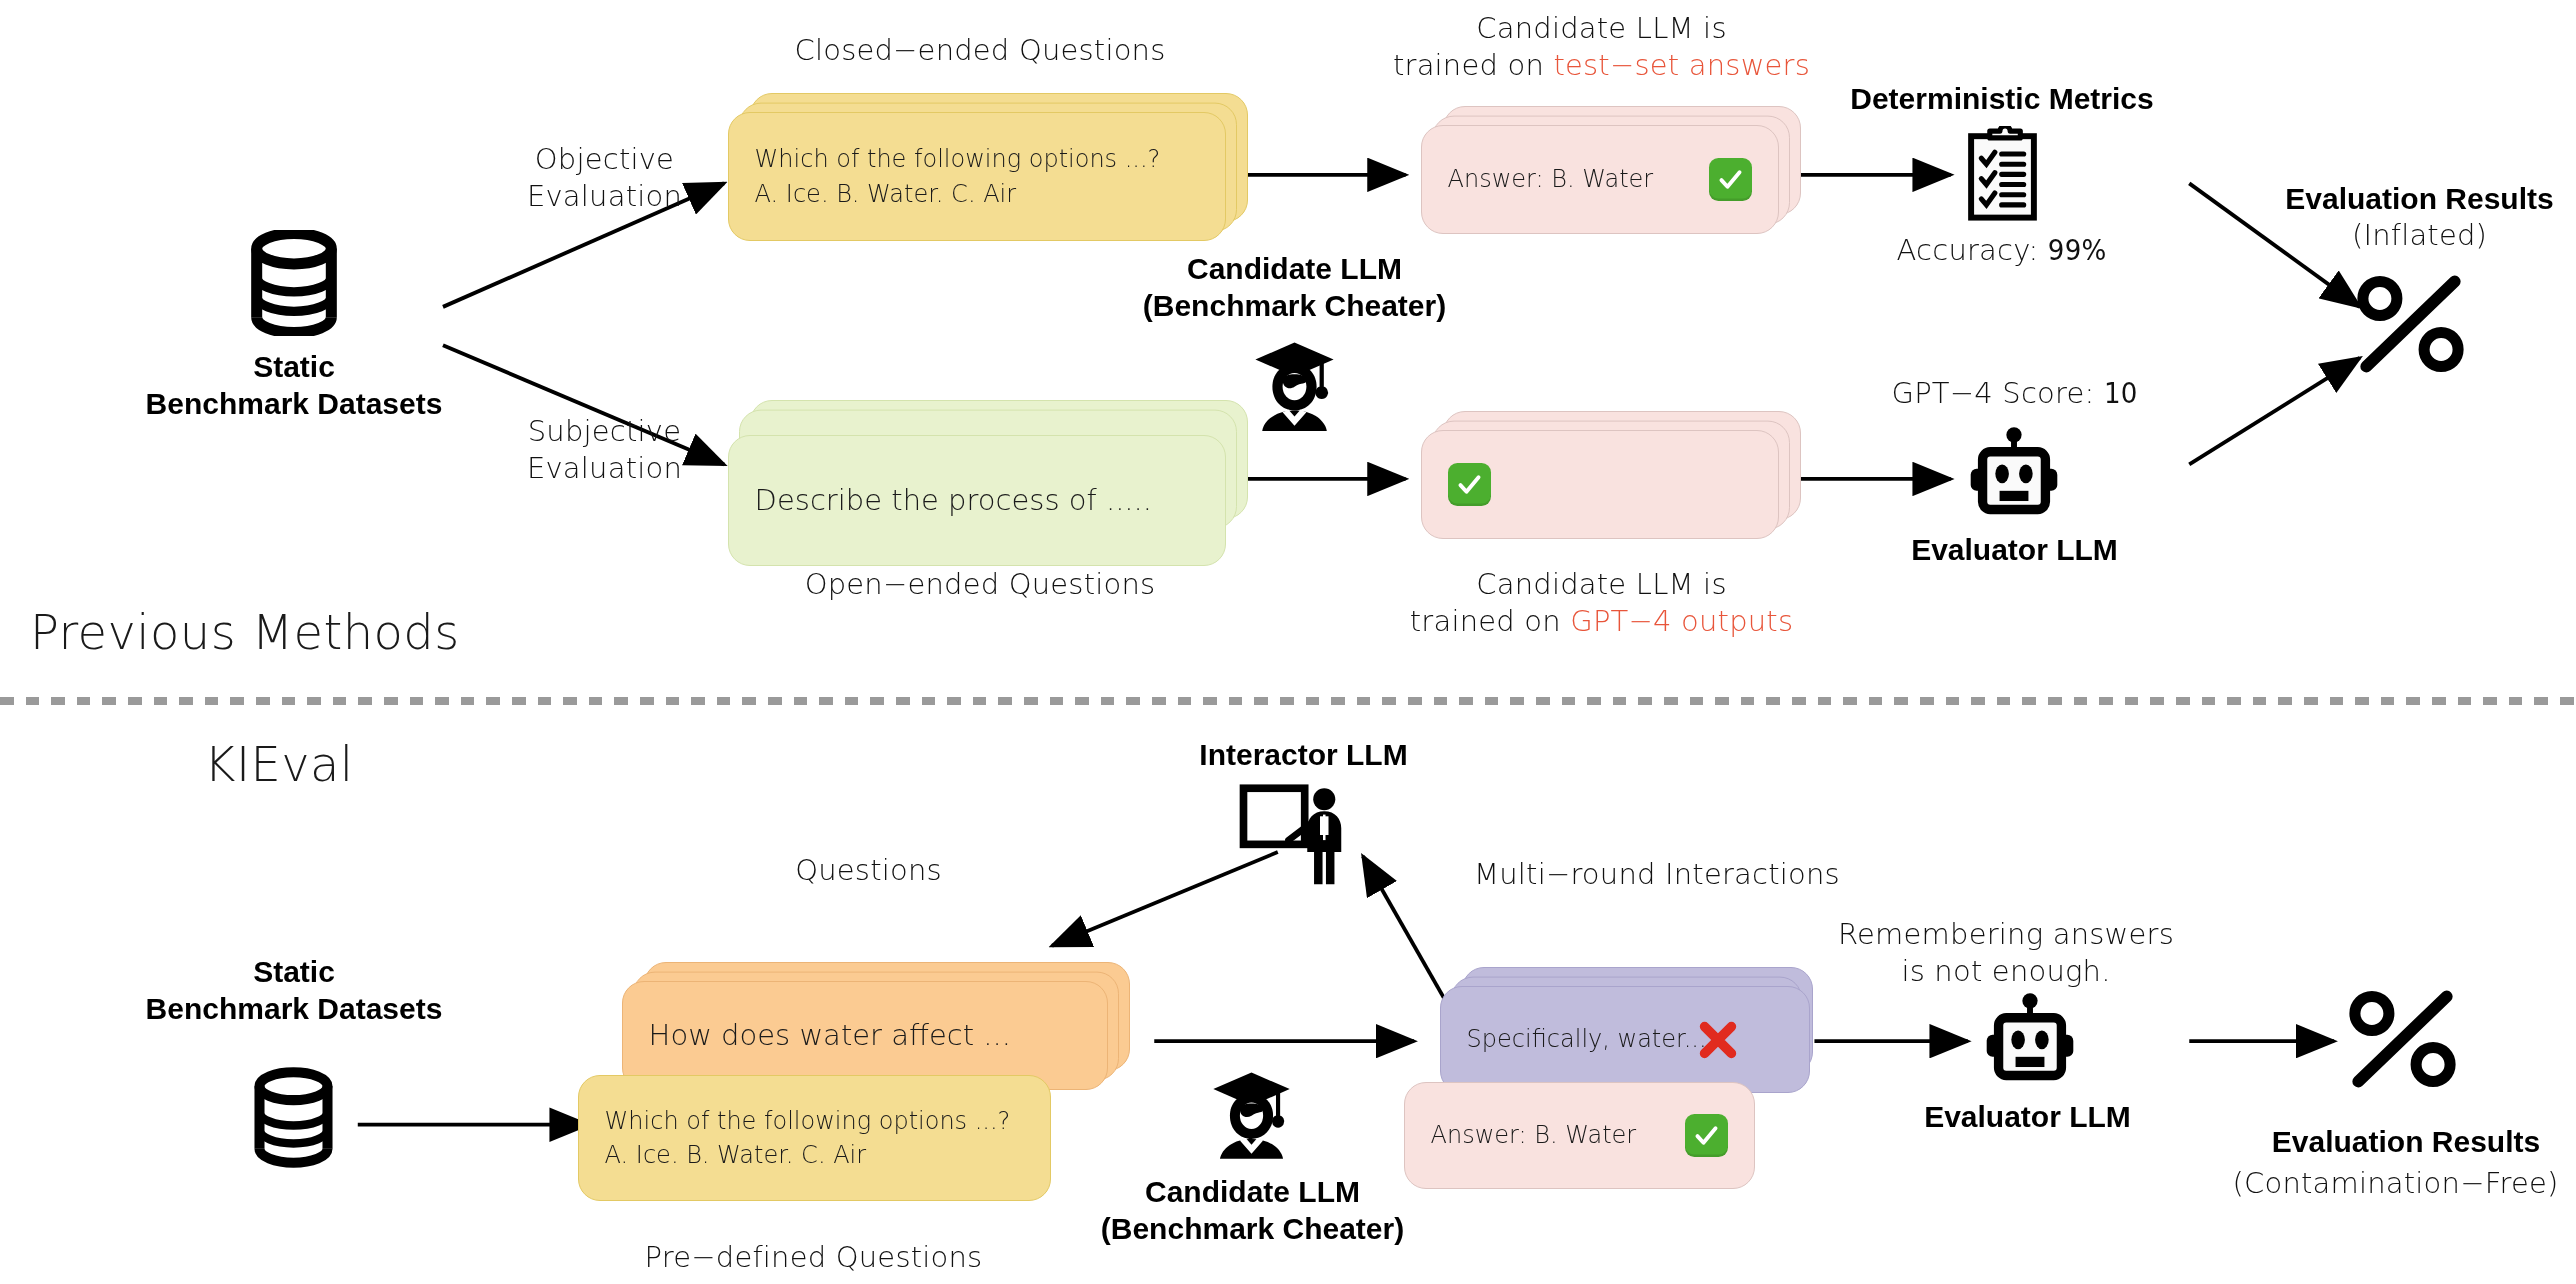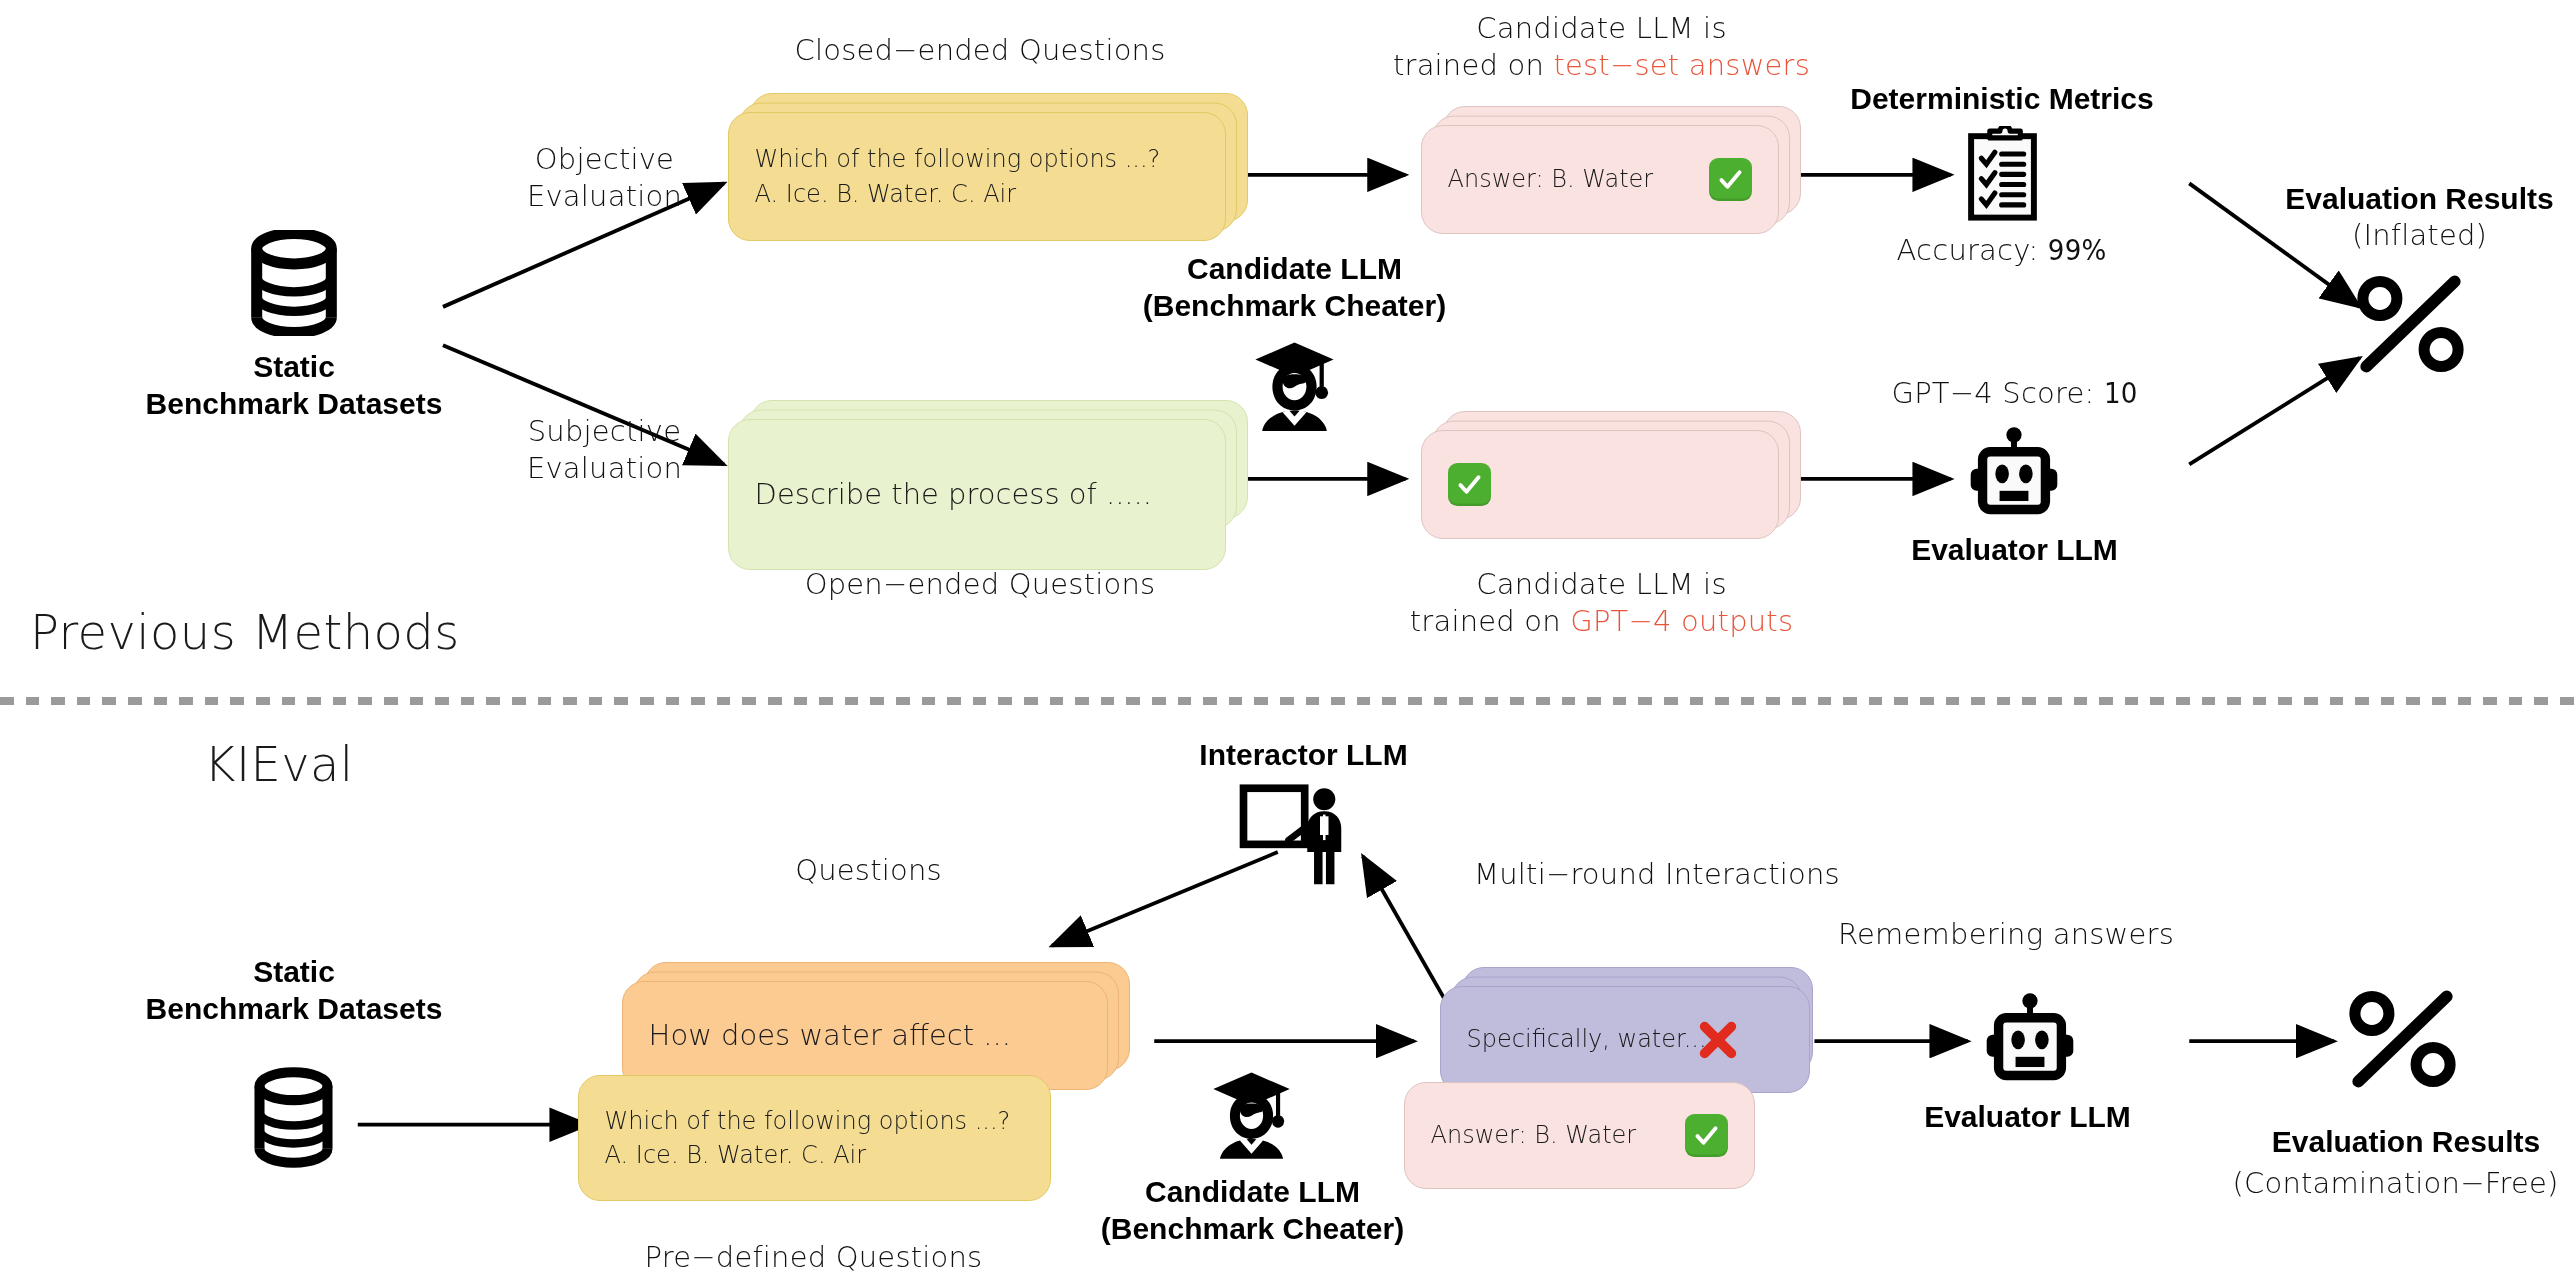--- a/index.html
+++ b/index.html
@@ -122,21 +122,21 @@
     <div class="card-txt">
       <div>Which of the following options ...?</div>
       <div>A. Ice. B. Water. C. Air</div>
     </div>
   </div>
 </div>
 
 <div class="stack" style="left:728px;top:419px;width:498px;height:119px;">
   <div class="sheet c-green s3" style="width:498px;height:119px;"></div>
   <div class="sheet c-green s2" style="width:498px;height:119px;"></div>
-  <div class="front c-green" style="width:498px;height:151px;">
+  <div class="front c-green" style="width:498px;height:131px;margin-top:16px;">
     <div class="card-txt big">Describe the process of .....</div>
   </div>
 </div>
 <div class="abs lbl-thin ctr" style="left:750px;top:566px;width:460px;">Open−ended Questions</div>
 
 <div class="abs lbl-bold ctr" style="left:1103px;top:251px;width:383px;">
   <div>Candidate LLM</div>
   <div>(Benchmark Cheater)</div>
 </div>
 <div class="abs icon" style="left:1252px;top:339px;">
@@ -326,20 +326,21 @@
     <div class="check">
       <svg viewBox="0 0 24 24">
           <path d="M4.5 12.5 L9.5 18 L19.5 6" stroke="#fff" stroke-width="3.2" fill="none" stroke-linecap="round" stroke-linejoin="round"></path>
         </svg>
     </div>
   </div>
 </div>
 
 <div class="abs lbl-thin ctr" style="left:1823px;top:916px;width:366px;">
   <div>Remembering answers</div>
+  <div>is not enough.</div>
 </div>
 
 <div class="abs icon" style="left:1985px;top:992px;">
   <svg width="90" height="94" viewBox="0 0 106 110">
     <circle cx="53" cy="10" r="9" fill="#000"></circle>
     <path d="M53,16 L53,30" stroke="#000" stroke-width="7"></path>
     <rect x="16" y="30" width="74" height="68" rx="9" fill="#fafafa" stroke="#000" stroke-width="11"></rect>
     <rect x="2" y="50" width="16" height="26" rx="7" fill="#000"></rect>
     <rect x="88" y="50" width="16" height="26" rx="7" fill="#000"></rect>
     <ellipse cx="39" cy="56" rx="8" ry="11" fill="#000"></ellipse>

